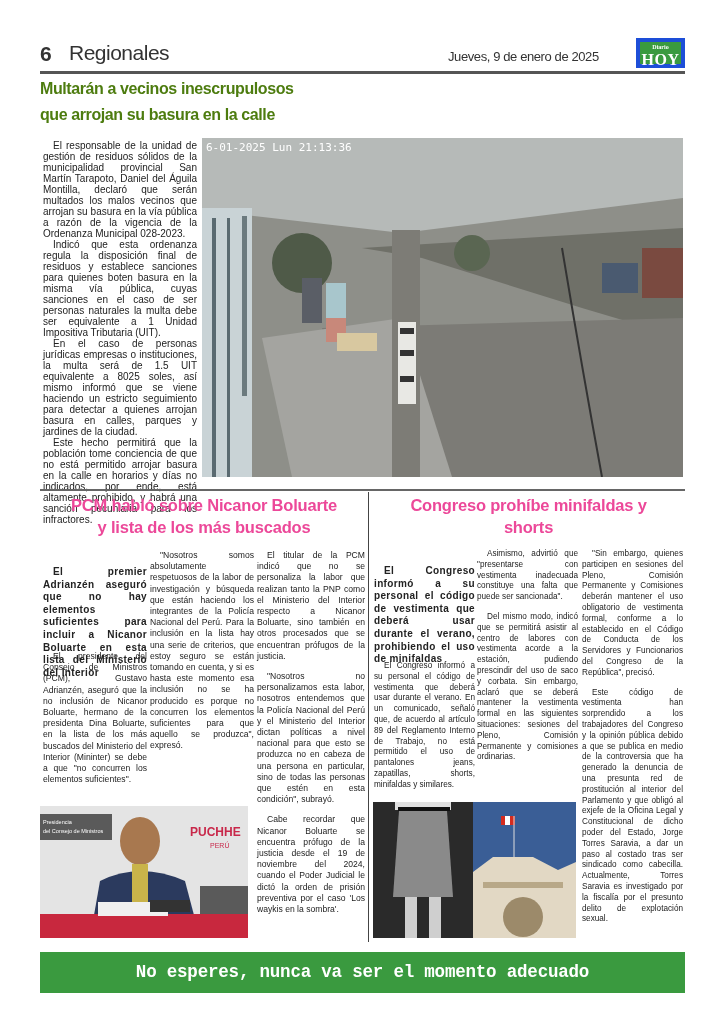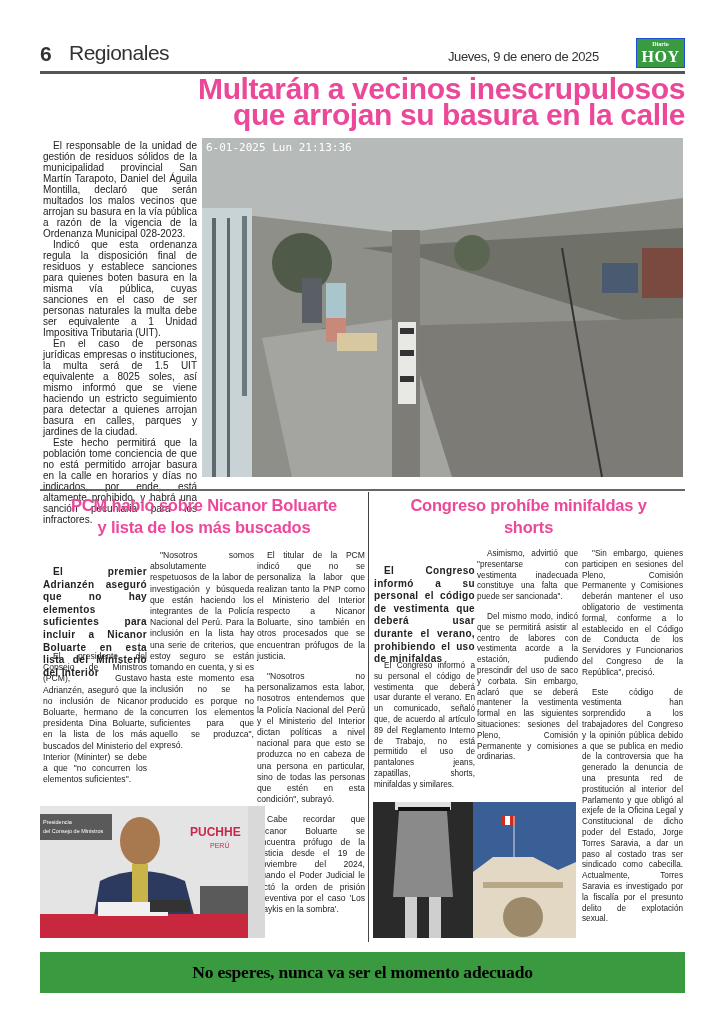--- a/index.html
+++ b/index.html
@@ -3,26 +3,26 @@
 <meta charset="utf-8">
 <style>
   * { box-sizing: border-box; margin: 0; padding: 0; }
   html, body { width: 723px; height: 1024px; background: #ffffff; overflow: hidden; }
   body { position: relative; font-family: "Liberation Sans", sans-serif; color: #222; }
 
   .page-header { position: absolute; left: 40px; top: 38px; width: 645px; height: 30px; }
   .page-num { position: absolute; left: 0; top: 4px; font-size: 21px; font-weight: bold; color: #333; }
   .section-name { position: absolute; left: 29px; top: 3px; font-size: 21px; font-weight: normal; color: #333; letter-spacing: -0.5px; }
   .issue-date { position: absolute; left: 408px; top: 11px; font-size: 13px; color: #333; letter-spacing: -0.4px; }
-  .logo { position: absolute; left: 596px; top: 0px; width: 49px; height: 30px; background: #3a9a3f; border: 1px solid #1d4ed8; color: #fff; text-align: center; }
+  .logo { position: absolute; left: 596px; top: 0px; width: 49px; height: 30px; background: #3a9a3f; border: 4px solid #1d4ed8; color: #fff; text-align: center; }
   .logo .small { display: block; font-size: 6px; line-height: 8px; font-weight: bold; margin-top: 1px; font-family: "Liberation Serif", serif; }
   .logo .big { display: block; font-size: 16px; line-height: 17px; font-weight: bold; font-family: "Liberation Serif", serif; letter-spacing: 0.5px; }
   .header-rule { position: absolute; left: 40px; top: 71px; width: 645px; height: 3px; background: #555; }
 
-  .main-headline { position: absolute; left: 40px; top: 76px; width: 645px; text-align: right; font-size: 30px; line-height: 26px; font-weight: bold; color: #ec4899; letter-spacing: -0.4px; }
+  .main-headline { position: absolute; left: 40px; top: 76px; width: 645px; text-align: left; font-size: 16px; line-height: 26px; font-weight: bold; color: #4d7c0f; letter-spacing: -0.4px; }
 
   .col-text { font-size: 10px; line-height: 11px; color: #222; text-align: justify; }
   .col-text p { text-indent: 10px; }
   .col-text p.gap { margin-top: 9px; }
 
   .art1-text { position: absolute; left: 43px; top: 140px; width: 154px; }
 
   .cctv { position: absolute; left: 202px; top: 138px; width: 481px; height: 339px; overflow: hidden; background: #ef4444; }
 
   .mid-rule { position: absolute; left: 40px; top: 489px; width: 645px; height: 2px; background: #666; }
@@ -33,30 +33,30 @@
   .h-cong { left: 372px; top: 494px; width: 313px; }
 
   .lead { font-size: 10px; line-height: 12.6px; font-weight: bold; color: #222; letter-spacing: 0.35px; text-align: justify; }
   .lead p { text-indent: 10px; margin-top: 16px; }
 
   .c1 { position: absolute; left: 43px; top: 550px; width: 104px; }
   .c1-body { position: absolute; left: 43px; top: 651px; width: 104px; font-size: 8.6px; line-height: 11.2px; }
   .c2 { position: absolute; left: 150px; top: 550px; width: 104px; font-size: 8.6px; line-height: 11.2px; }
   .c3 { position: absolute; left: 257px; top: 550px; width: 108px; font-size: 8.6px; line-height: 11.2px; }
 
-  .photo-pcm { position: absolute; left: 40px; top: 806px; width: 225px; height: 132px; overflow: hidden; background: #d9d9d9; }
+  .photo-pcm { position: absolute; left: 40px; top: 806px; width: 208px; height: 132px; overflow: hidden; background: #d9d9d9; }
 
   .c4 { position: absolute; left: 374px; top: 549px; width: 101px; }
   .c4-body { position: absolute; left: 374px; top: 661px; width: 101px; font-size: 8.2px; line-height: 10.8px; }
   .c5 { position: absolute; left: 477px; top: 549px; width: 101px; font-size: 8.2px; line-height: 10.8px; }
   .c6 { position: absolute; left: 582px; top: 549px; width: 101px; font-size: 8.2px; line-height: 10.8px; }
 
   .photo-cong { position: absolute; left: 373px; top: 802px; width: 203px; height: 136px; overflow: hidden; background: #999; }
 
-  .footer-band { position: absolute; left: 40px; top: 952px; width: 645px; height: 41px; background: #3a9a3f; color: #000000; text-align: center; font-family: Liberation Serif, serif; font-weight: bold; font-size: 17.5px; line-height: 41px; letter-spacing: -0.2px; }
+  .footer-band { position: absolute; left: 40px; top: 952px; width: 645px; height: 41px; background: #3a9a3f; color: #ffffff; text-align: center; font-family: Liberation Mono, monospace; font-weight: bold; font-size: 17.5px; line-height: 41px; letter-spacing: -0.2px; }
 </style>
 </head>
 <body>
 
 <div class="page-header">
   <span class="page-num">6</span>
   <span class="section-name">Regionales</span>
   <span class="issue-date">Jueves, 9 de  enero de 2025</span>
   <div class="logo">
     <span class="small">Diario</span>

